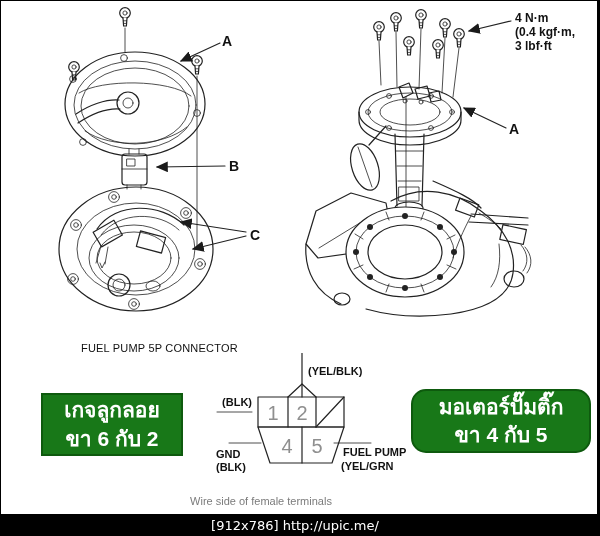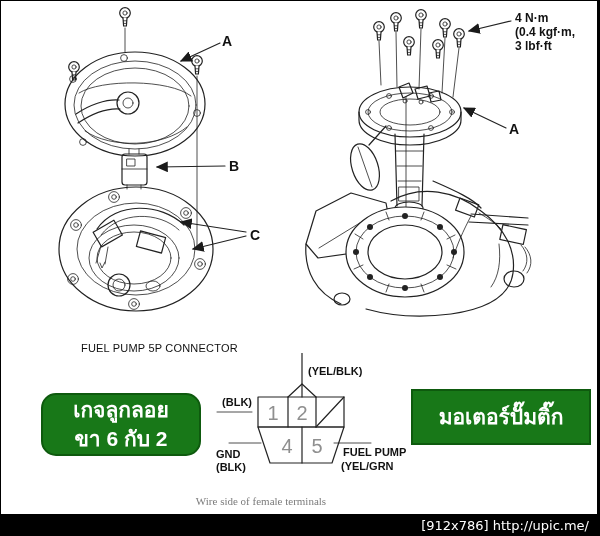--- a/index.html
+++ b/index.html
@@ -23,29 +23,29 @@
   .pin{font:400 20px "Liberation Sans",sans-serif;fill:var(--pin);}
   .heading{
     position:absolute;left:80px;top:341px;font-size:11px;font-weight:normal;color:#111;
     letter-spacing:0.2px;
   }
   .callout{
     position:absolute;background:var(--green);border:2px solid var(--green-border);
     color:#fff;font-weight:bold;display:flex;flex-direction:column;align-items:center;
     justify-content:center;text-align:center;font-size:21px;line-height:1.35;white-space:nowrap;
   }
-  .callout-left{left:40px;top:392px;width:160px;height:63px;border-radius:15px;}
-  .callout-right{left:410px;top:388px;width:180px;height:56px;}
+  .callout-left{left:40px;top:392px;width:142px;height:63px;}
+  .callout-right{left:410px;top:388px;width:180px;height:64px;border-radius:15px;}
   .caption{
     position:absolute;left:130px;top:494px;width:260px;text-align:center;
-    color:var(--gray-text);font-size:11px;font-family:Liberation Serif, serif;
+    color:var(--gray-text);font-size:11px;
   }
   .footer{
     position:absolute;left:0;bottom:0;width:100%;height:22px;background:var(--footer-bg);
-    display:flex;align-items:center;justify-content:flex-end;padding-right:8px;
+    display:flex;align-items:center;justify-content:center;padding-right:8px;
   }
   .watermark{color:var(--footer-text);font-size:13px;font-family:"DejaVu Sans",sans-serif;}
 </style>
 </head>
 <body>
 
 <div class="page">
 
   <svg style="left:0;top:0" width="597" height="340" viewBox="0 0 597 340">
     <defs>
@@ -223,20 +223,21 @@
     <text class="lbl" x="340" y="469">(YEL/GRN</text>
     <path class="ln2" d="M333,442 L370,442"></path>
   </svg>
 
   <div class="callout callout-left">
     <div>เกจลูกลอย</div>
     <div>ขา 6 กับ 2</div>
   </div>
   <div class="callout callout-right">
     <div>มอเตอร์ปั๊มติ๊ก</div>
+    <div>ขา 4 กับ 5</div>
   </div>
 
   <div class="caption">Wire side of female terminals</div>
 
   <div class="footer">
     <span class="watermark">[912x786] http://upic.me/</span>
   </div>
 
 </div>
 

